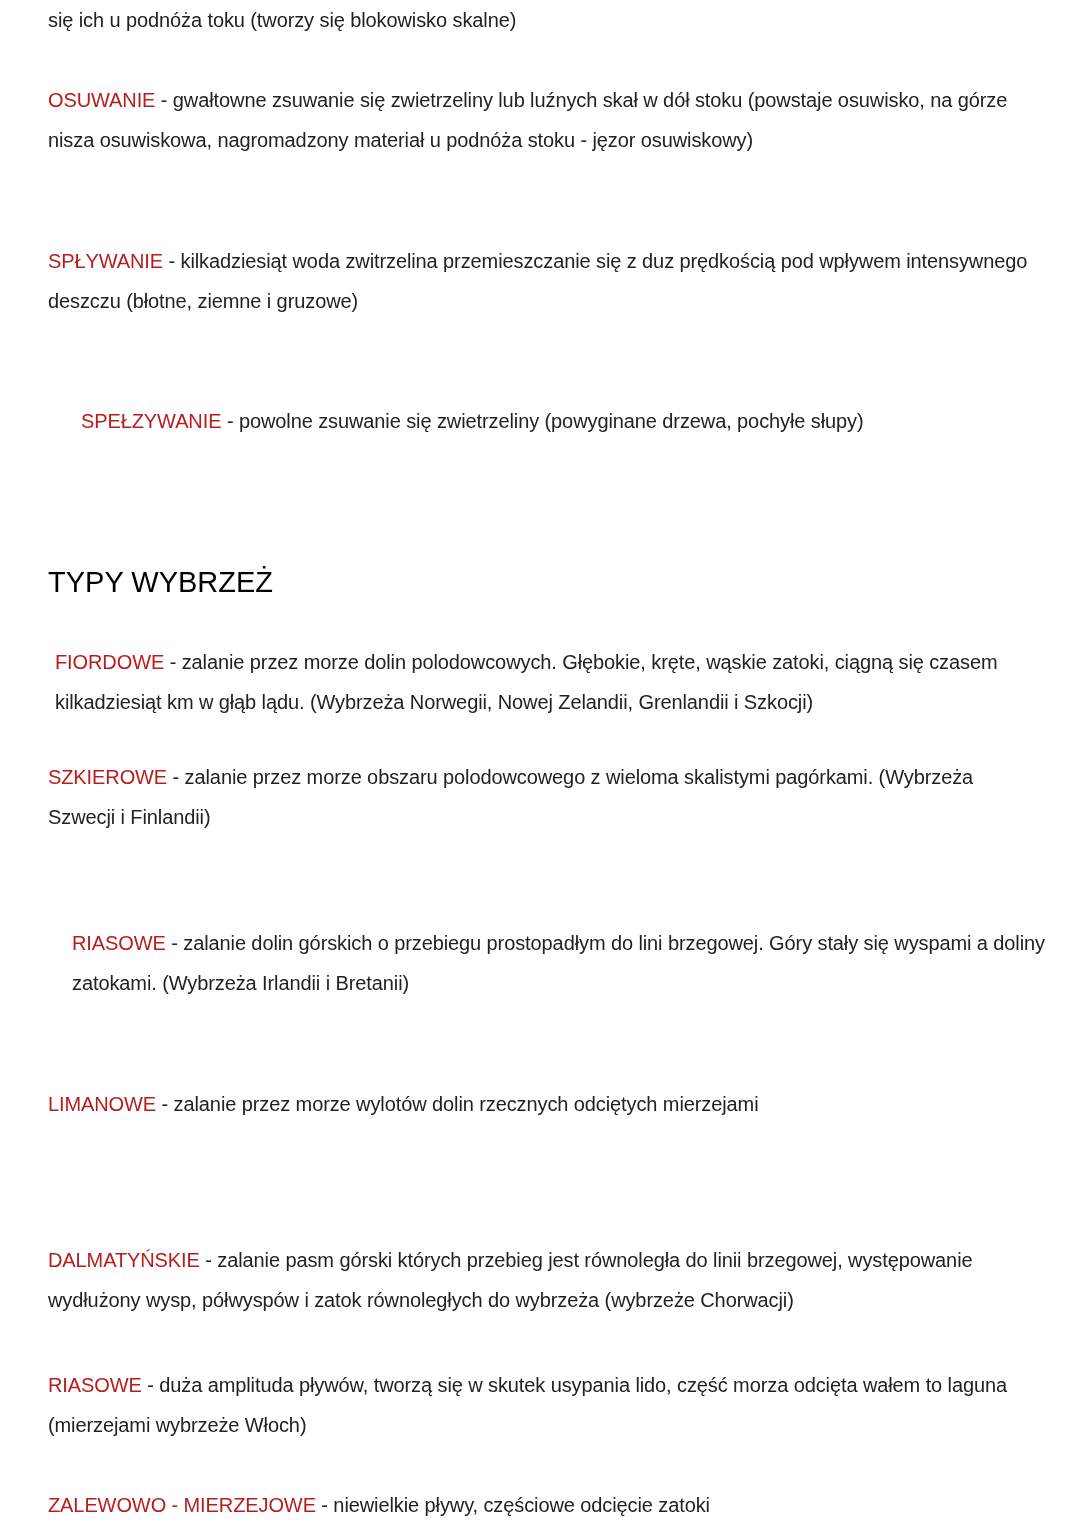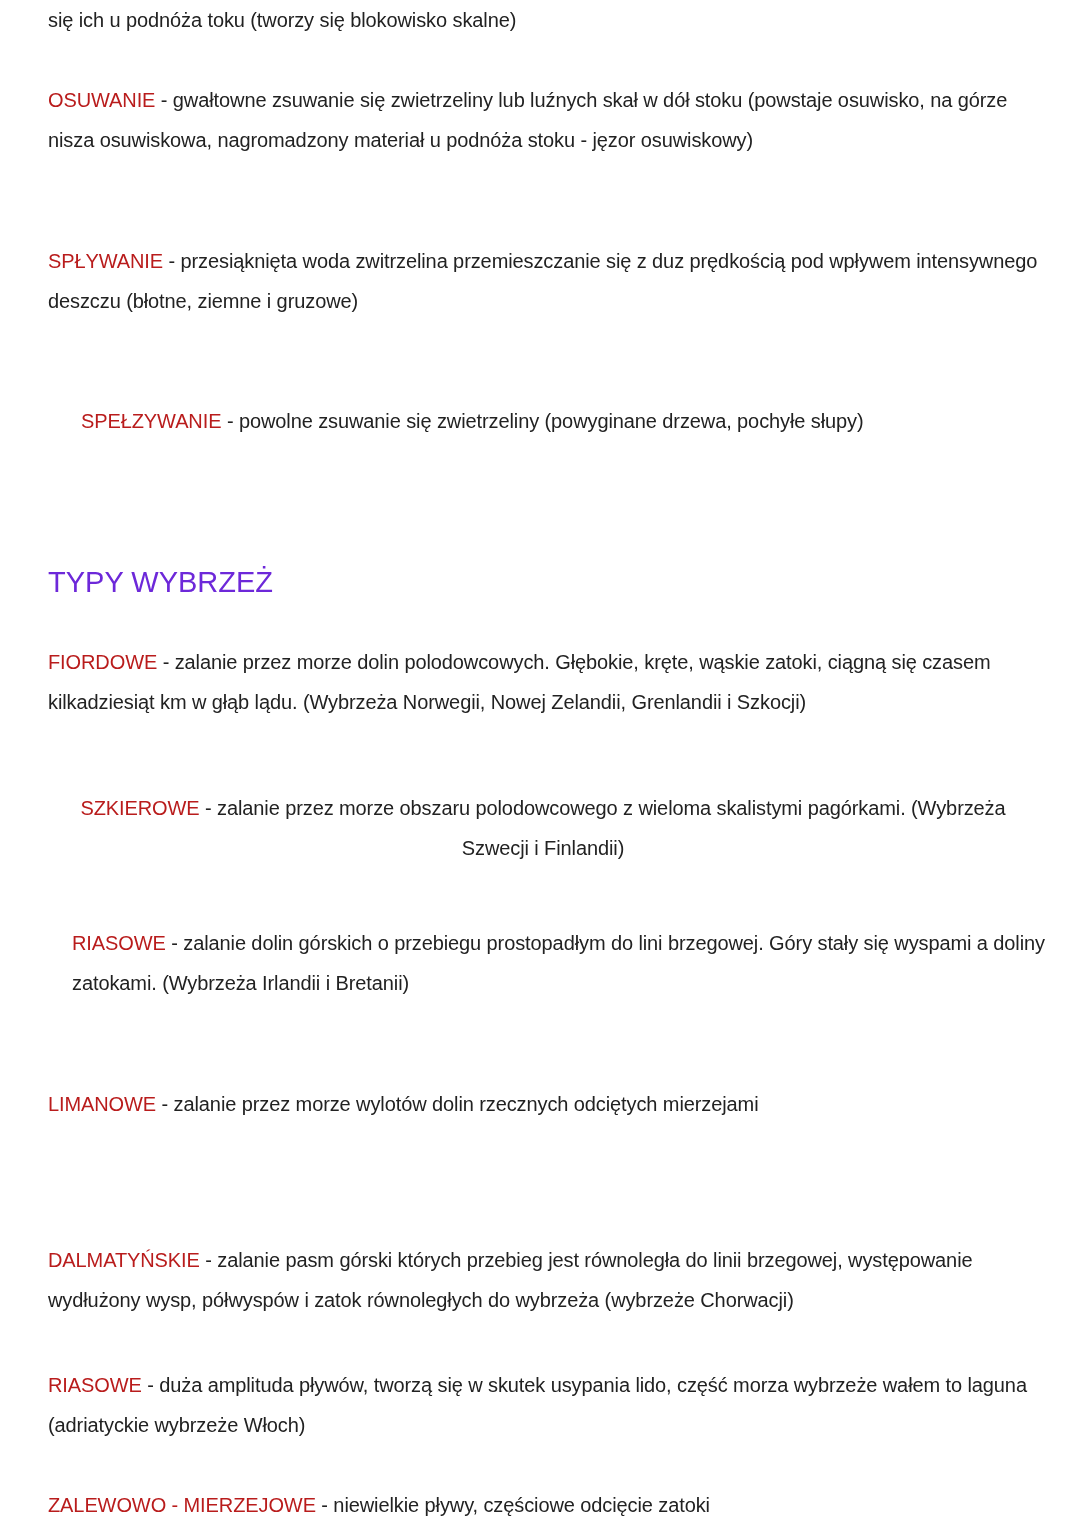--- a/index.html
+++ b/index.html
@@ -31,68 +31,68 @@
       white-space: normal;
     }
     .term {
       color: #b91c1c;
     }
     .heading {
       position: absolute;
       left: 0;
       font-size: 29px;
       line-height: 40px;
-      color: #6d28d9;
+      color: #000000;
       font-weight: normal;
     }
   </style>
 </head>
 <body>
 
 <div class="page">
 
   <div class="line-block" style="top:0px;">
     <span>się ich u podnóża toku (tworzy się blokowisko skalne)</span>
   </div>
 
   <div class="line-block" style="top:80px;">
     <span class="term">OSUWANIE</span><span> - gwałtowne zsuwanie się zwietrzeliny lub luźnych skał w dół stoku (powstaje osuwisko, na górze nisza osuwiskowa, nagromadzony materiał u podnóża stoku - jęzor osuwiskowy)</span>
   </div>
 
   <div class="line-block" style="top:241px;">
-    <span class="term">SPŁYWANIE</span><span> - przesiąknięta woda zwitrzelina przemieszczanie się z duz prędkością pod wpływem intensywnego deszczu (błotne, ziemne i gruzowe)</span>
+    <span class="term">SPŁYWANIE</span><span> - kilkadziesiąt woda zwitrzelina przemieszczanie się z duz prędkością pod wpływem intensywnego deszczu (błotne, ziemne i gruzowe)</span>
   </div>
 
   <div class="line-block" style="top:401px;margin-left:33px;">
     <span class="term">SPEŁZYWANIE</span><span> - powolne zsuwanie się zwietrzeliny (powyginane drzewa, pochyłe słupy)</span>
   </div>
 
   <div class="heading" style="top:562px;">TYPY WYBRZEŻ</div>
 
-  <div class="line-block" style="top:642px;">
+  <div class="line-block" style="top:642px;margin-left:7px;">
     <span class="term">FIORDOWE</span><span> - zalanie przez morze dolin polodowcowych. Głębokie, kręte, wąskie zatoki, ciągną się czasem kilkadziesiąt km w głąb lądu. (Wybrzeża Norwegii, Nowej Zelandii, Grenlandii i Szkocji)</span>
   </div>
 
-  <div class="line-block" style="top:788px;text-align:center;">
+  <div class="line-block" style="top:757px;">
     <span class="term">SZKIEROWE</span><span> - zalanie przez morze obszaru polodowcowego z wieloma skalistymi pagórkami. (Wybrzeża Szwecji i Finlandii)</span>
   </div>
 
   <div class="line-block" style="top:923px;margin-left:24px;">
     <span class="term">RIASOWE</span><span> - zalanie dolin górskich o przebiegu prostopadłym do lini brzegowej. Góry stały się wyspami a doliny zatokami. (Wybrzeża Irlandii i Bretanii)</span>
   </div>
 
   <div class="line-block" style="top:1084px;">
     <span class="term">LIMANOWE</span><span> - zalanie przez morze wylotów dolin rzecznych odciętych mierzejami</span>
   </div>
 
   <div class="line-block" style="top:1204px;margin-top:36px;">
     <span class="term">DALMATYŃSKIE</span><span> - zalanie pasm górski których przebieg jest równoległa do linii brzegowej, występowanie wydłużony wysp, półwyspów i zatok równoległych do wybrzeża (wybrzeże Chorwacji)</span>
   </div>
 
   <div class="line-block" style="top:1365px;">
-    <span class="term">RIASOWE</span><span> - duża amplituda pływów, tworzą się w skutek usypania lido, część morza wybrzeże wałem to laguna (adriatyckie wybrzeże Włoch)</span>
+    <span class="term">RIASOWE</span><span> - duża amplituda pływów, tworzą się w skutek usypania lido, część morza odcięta wałem to laguna (mierzejami wybrzeże Włoch)</span>
   </div>
 
   <div class="line-block" style="top:1485px;">
     <span class="term">ZALEWOWO - MIERZEJOWE</span><span> - niewielkie pływy, częściowe odcięcie zatoki</span>
   </div>
 
 </div>
 
 </body></html>

